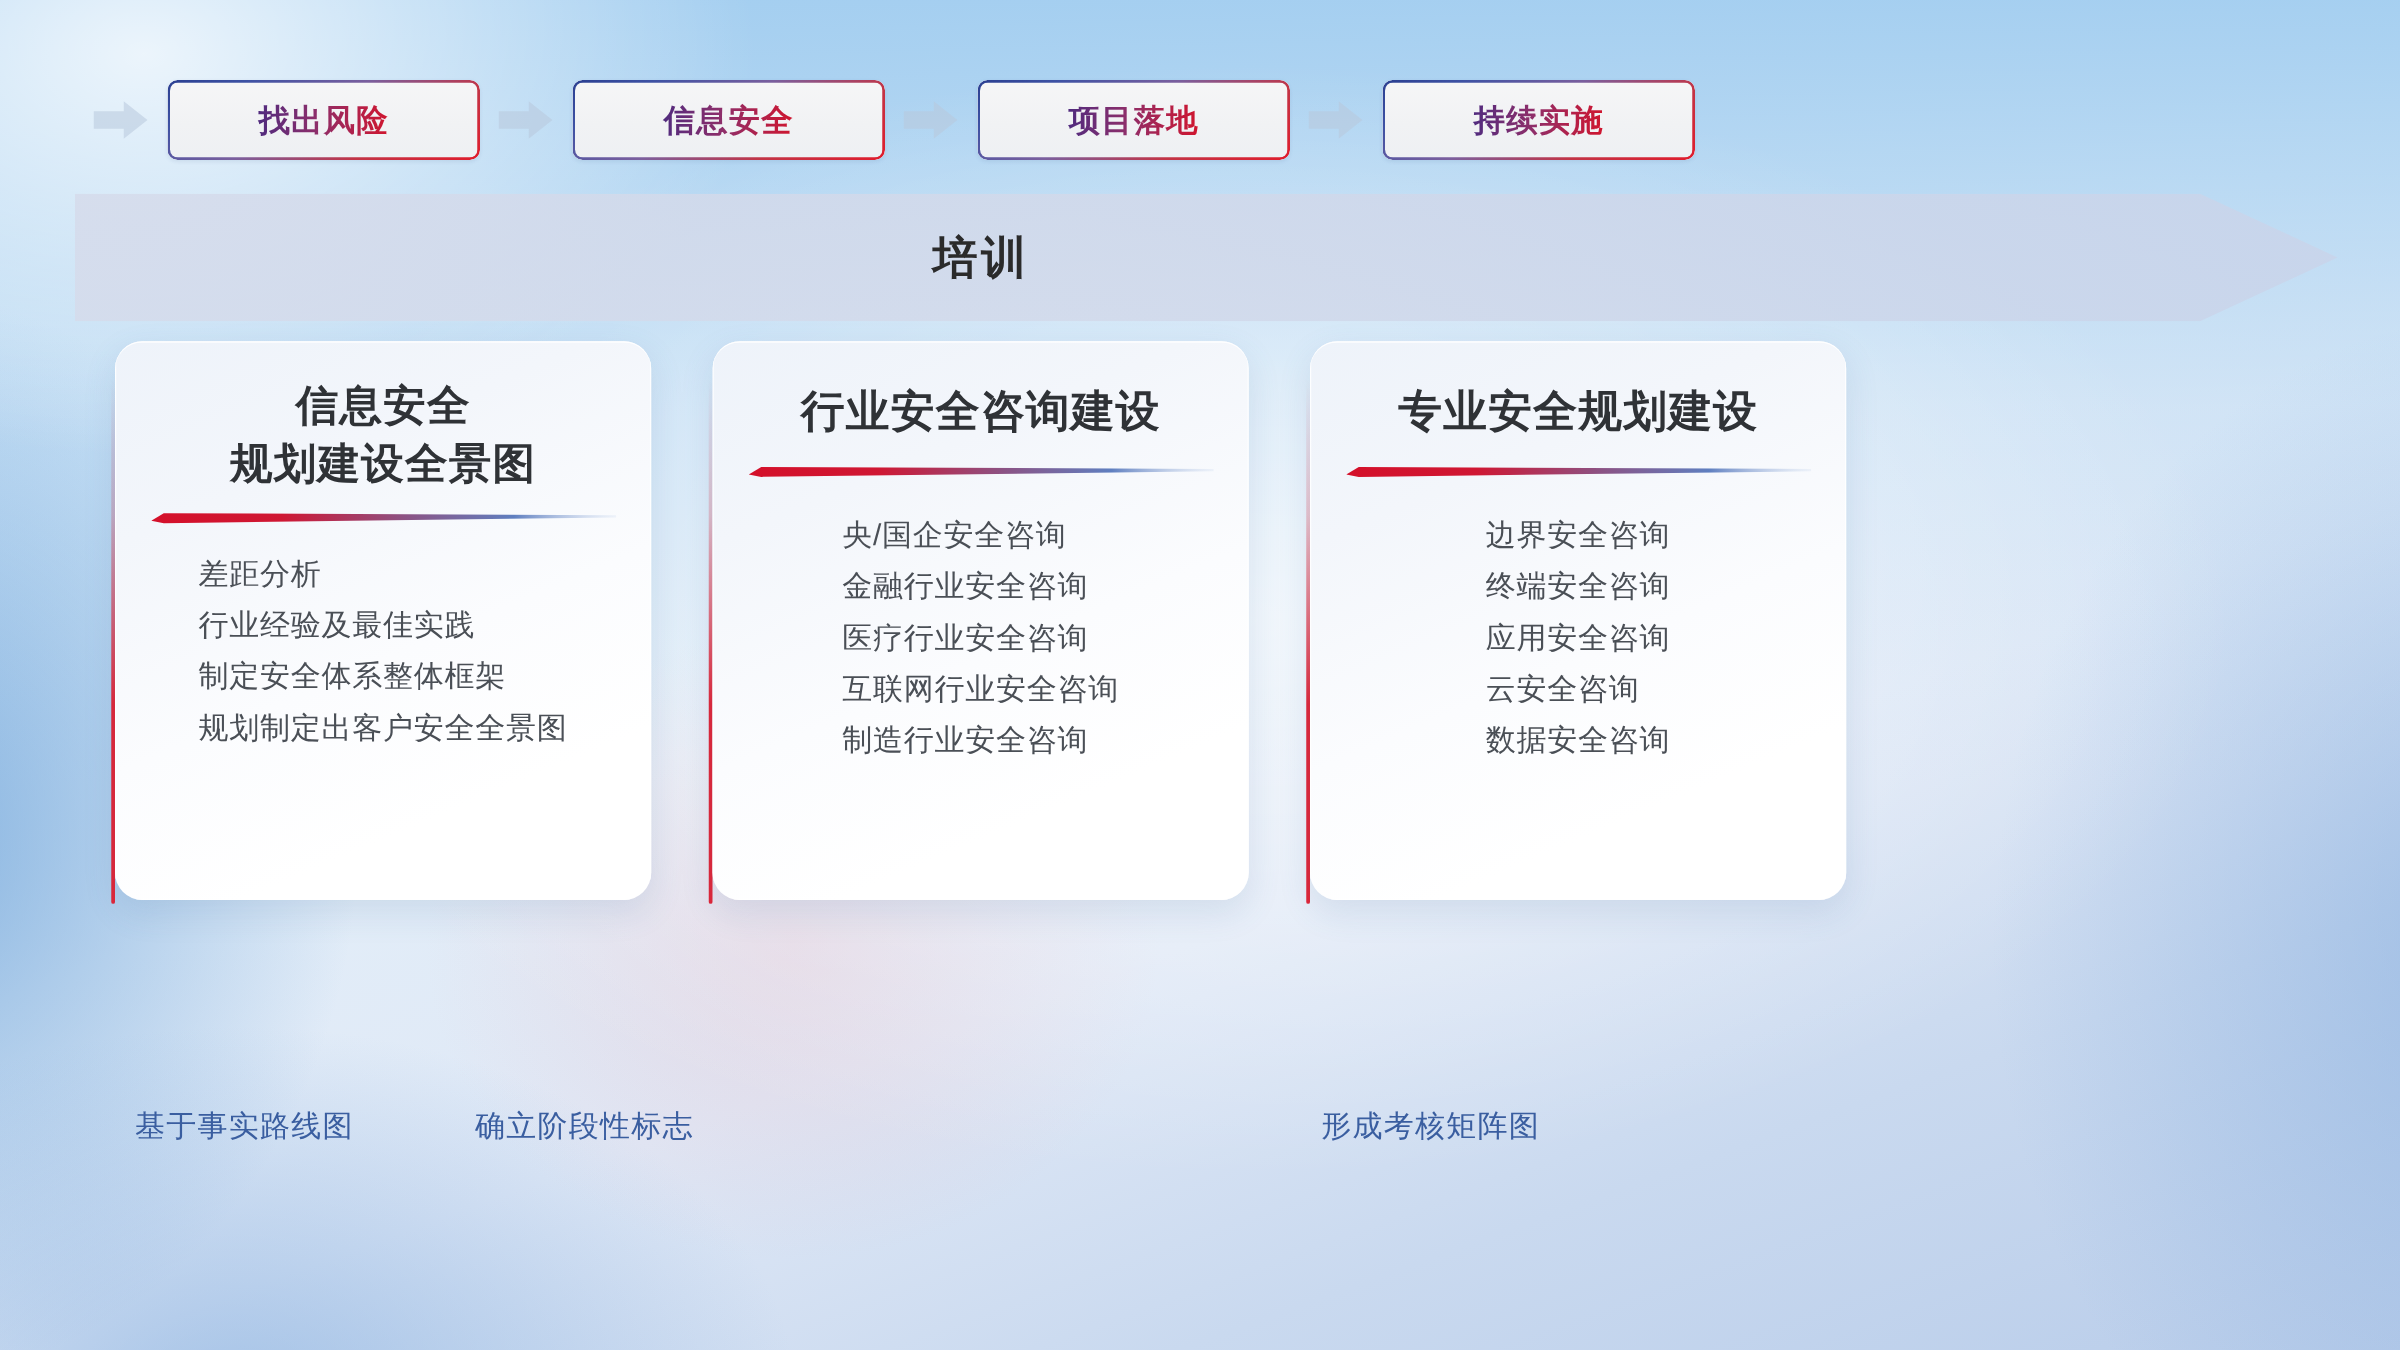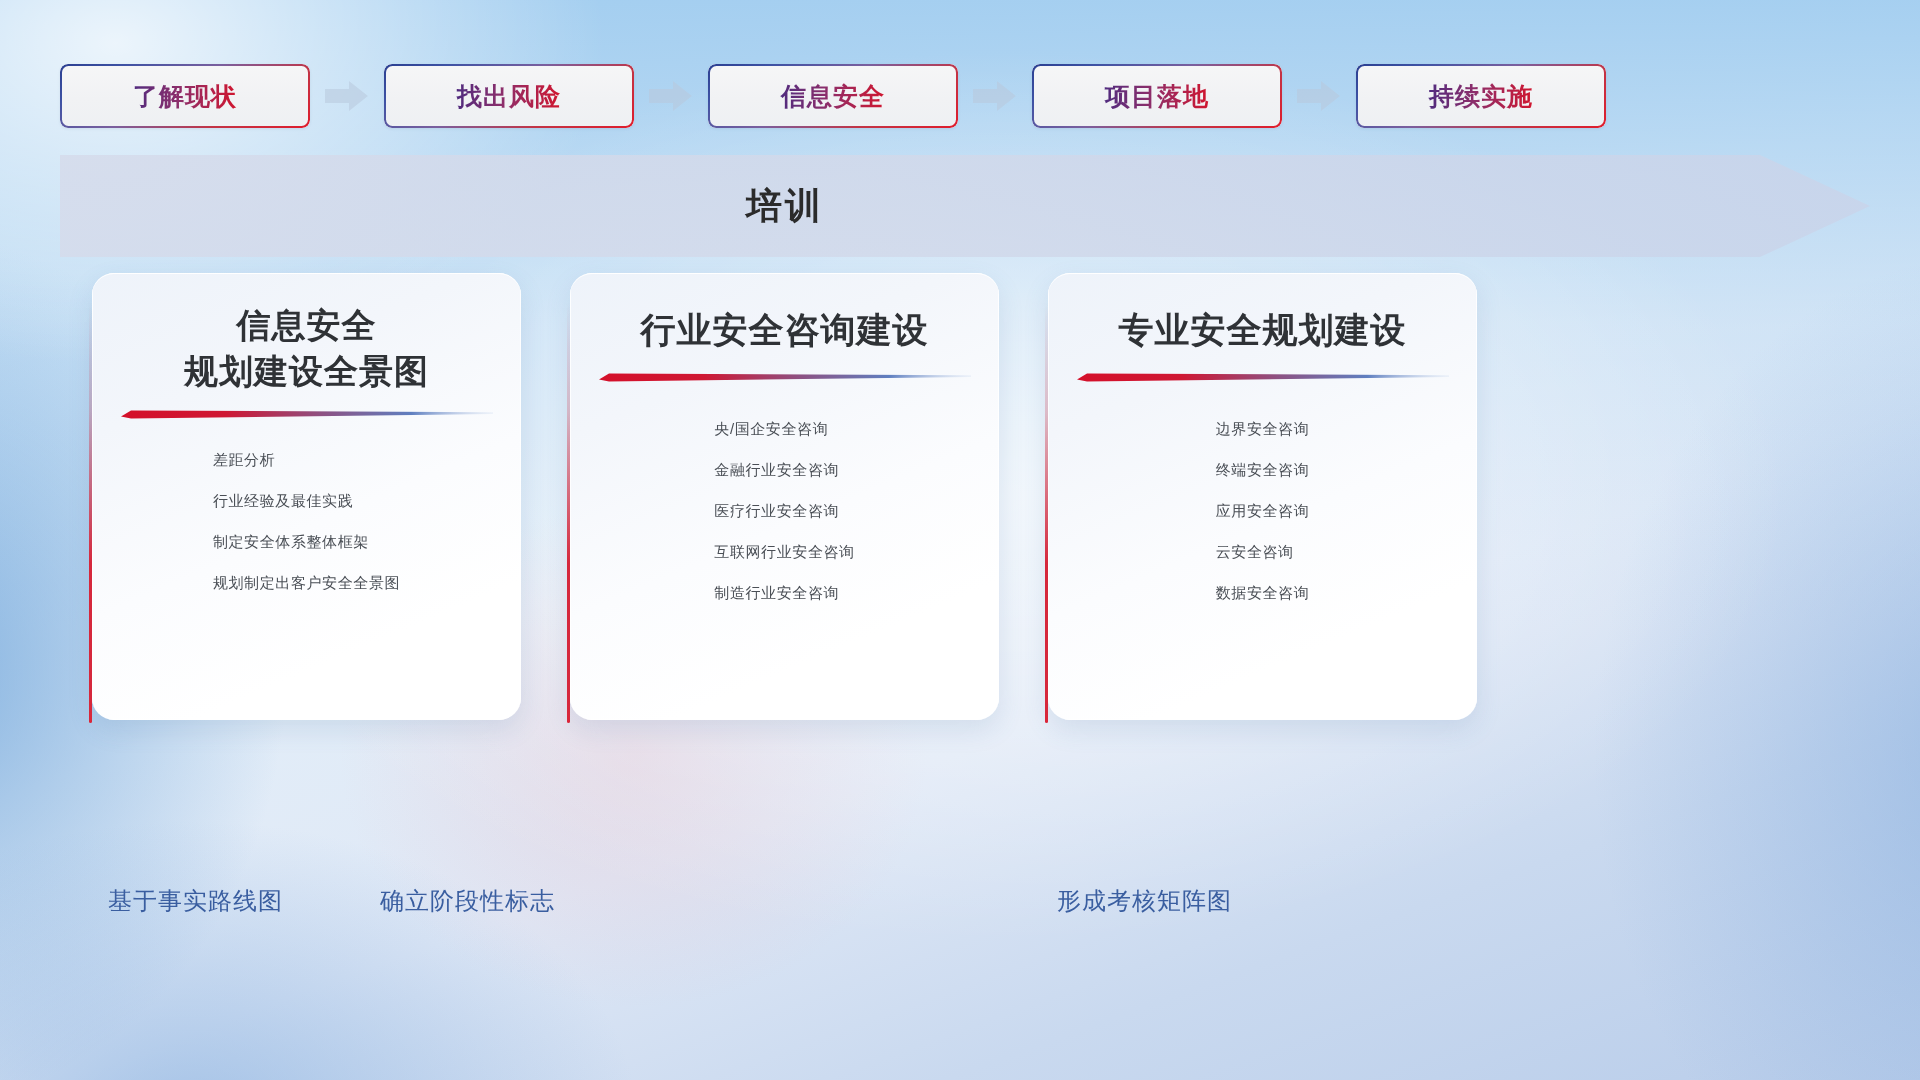--- a/index.html
+++ b/index.html
@@ -109,21 +109,21 @@
     font-size:35px;font-weight:700;line-height:1.34;letter-spacing:1px;
     white-space:pre-line;
   }
   .card-div{position:relative;width:372px;height:14px;margin-top:16px;}
   .card-div svg{display:block;width:100%;height:100%;}
   .card-list{
     margin-top:24px;display:flex;flex-direction:column;align-items:center;gap:0;
     width:100%;
   }
   .card-list li{
-    list-style:none;font-size:15px;color:#4a4f56;line-height:41px;letter-spacing:.6px;
+    list-style:none;font-size:24px;color:#4a4f56;line-height:41px;letter-spacing:.6px;
   }
   .card-list ul{margin:0;padding:0;}
 
   
   .card.c1 .card-title{font-size:34px;margin-top:30px;}
   .card.c1 .card-div{margin-top:13px;}
   .card.c1 .card-list{margin-top:18px;}
 
   
   #footnotes{
@@ -143,23 +143,20 @@
   <div class="layer bg-blue-l"></div>
   <div class="layer bg-blue-bl"></div>
   <div class="layer bg-blue-r"></div>
   <div class="layer bg-pink"></div>
   <div class="layer bg-glow-c"></div>
   <div class="layer bg-glow-tl"></div>
 </div>
 
 <div id="steps">
 
-  <div class="step">
-    <span>了解现状</span>
-  </div>
   <div class="step-arrow">
     <svg viewBox="0 0 46 34">
         <path d="M1 10 h24 V2 l19 15 -19 15 v-8 H1 Z" fill="#b9c9dd"></path>
       </svg>
   </div>
 
   <div class="step">
     <span>找出风险</span>
   </div>
   <div class="step-arrow">

